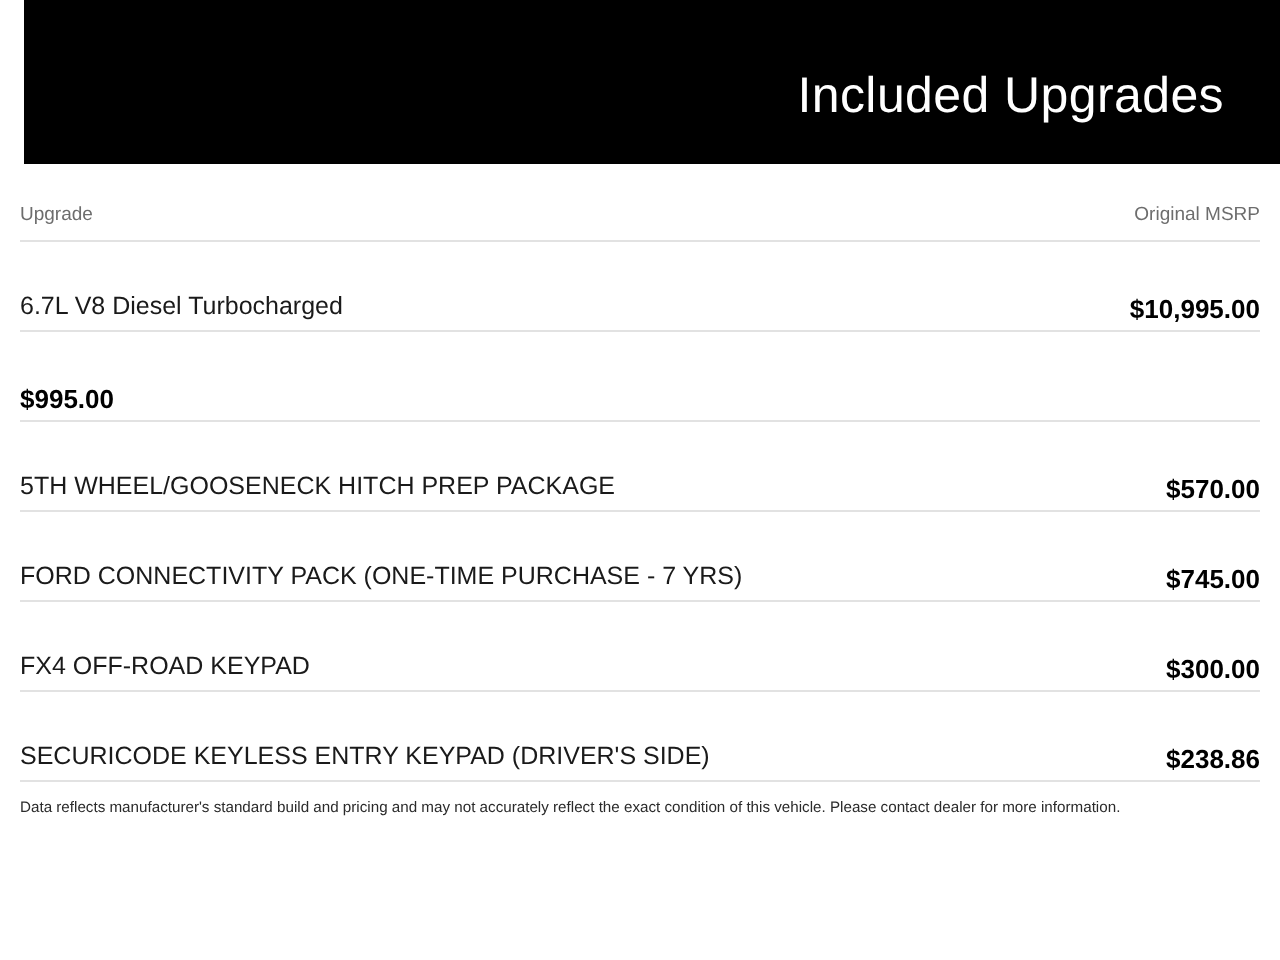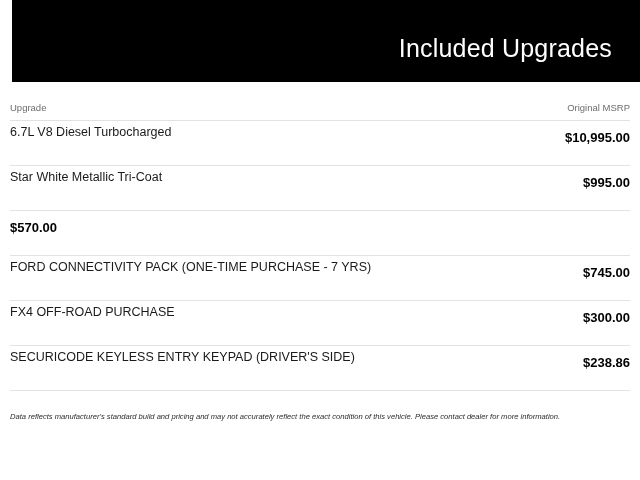--- a/index.html
+++ b/index.html
@@ -55,21 +55,21 @@
   .col-head span {
     font-size: 9.5px;
     color: #6d6d6d;
     font-weight: 400;
   }
   .rows {
     display: block;
   }
   .row {
     display: flex;
-    align-items: flex-start;
+    align-items: flex-end;
     justify-content: space-between;
     border-top: 1px solid #e2e2e2;
     min-height: 45px;
     padding: 3px 0 3px 0;
     box-sizing: border-box;
   }
   .row:first-child {
     border-top: 1px solid #e2e2e2;
   }
   .row-label {
@@ -83,22 +83,21 @@
     font-size: 13px;
     color: #000000;
     font-weight: bold;
     white-space: nowrap;
     text-align: right;
     padding-top: 6px;
   }
   .disclaimer {
     font-size: 7.6px;
     color: #2b2b2b;
-    font-style: italic;
-    padding-top: 21px;
+    padding-top: 8px;
     line-height: 1.3;
     border-top: 1px solid #e2e2e2;
     margin-top: 0;
   }
 </style>
 </head>
 <body>
 
 <div class="page">
 
@@ -114,35 +113,35 @@
     </div>
 
     <div class="rows">
 
       <div class="row">
         <div class="row-label">6.7L V8 Diesel Turbocharged</div>
         <div class="row-price">$10,995.00</div>
       </div>
 
       <div class="row">
-        <div class="row-label">Star White Metallic Tri-Coat</div>
         <div class="row-price">$995.00</div>
       </div>
 
       <div class="row">
+        <div class="row-label">5TH WHEEL/GOOSENECK HITCH PREP PACKAGE</div>
         <div class="row-price">$570.00</div>
       </div>
 
       <div class="row">
         <div class="row-label">FORD CONNECTIVITY PACK (ONE-TIME PURCHASE - 7 YRS)</div>
         <div class="row-price">$745.00</div>
       </div>
 
       <div class="row">
-        <div class="row-label">FX4 OFF-ROAD PURCHASE</div>
+        <div class="row-label">FX4 OFF-ROAD KEYPAD</div>
         <div class="row-price">$300.00</div>
       </div>
 
       <div class="row">
         <div class="row-label">SECURICODE KEYLESS ENTRY KEYPAD (DRIVER'S SIDE)</div>
         <div class="row-price">$238.86</div>
       </div>
 
 
     </div>

